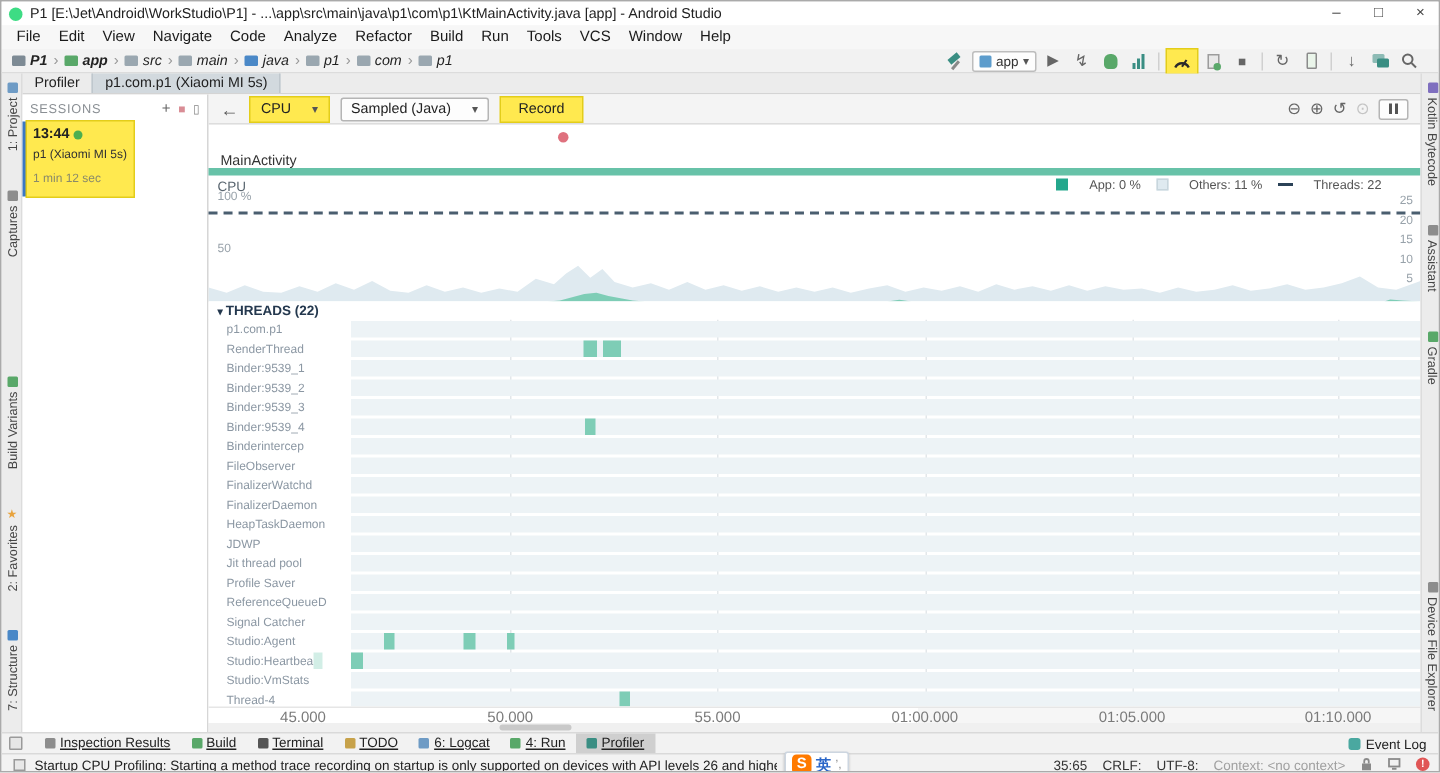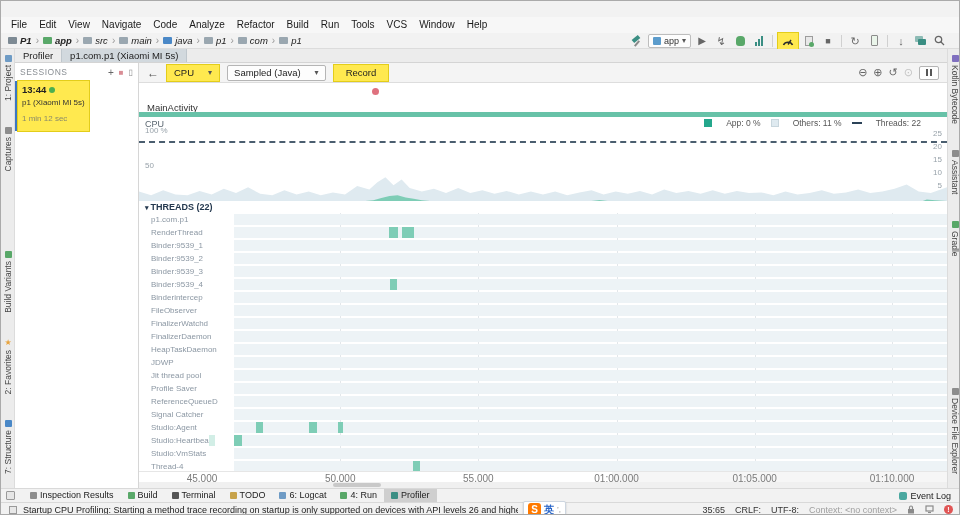--- a/index.html
+++ b/index.html
@@ -140,20 +140,29 @@
   .sb-ctx{color:#a0a0a0;}
   .err-dot{width:9px;height:9px;border-radius:50%;background:#e05555;color:#fff;font-size:7px;line-height:9px;text-align:center;font-weight:bold;}
   .lock-svg,.dev-svg{display:block;}
   .evlog-ico{width:8px;height:8px;border-radius:2px;background:#4aa8a0;}
 </style>
 </head>
 <body>
 
 <div class="app">
 
+  <div class="titlebar">
+    <span class="as-logo"></span>
+    <span class="title-text">P1 [E:\Jet\Android\WorkStudio\P1] - ...\app\src\main\java\p1\com\p1\KtMainActivity.java [app] - Android Studio</span>
+    <span class="win-controls">
+      <span class="win-btn">–</span>
+      <span class="win-btn">□</span>
+      <span class="win-btn">×</span>
+    </span>
+  </div>
 
   <div class="menubar">
       <span class="menu-item">File</span>
       <span class="menu-item">Edit</span>
       <span class="menu-item">View</span>
       <span class="menu-item">Navigate</span>
       <span class="menu-item">Code</span>
       <span class="menu-item">Analyze</span>
       <span class="menu-item">Refactor</span>
       <span class="menu-item">Build</span>
@@ -565,21 +574,21 @@
           <span class="vtab">
             <span class="sicon" style="background: rgb(141, 141, 141);"></span>
             <span class="vlabel">Device File Explorer</span>
           </span>
         </div>
     </div>
   </div>
 
   <div class="twbar">
     <span class="tw-switch"></span>
-    <span style="display:flex;align-items:center;">
+    <span style="display:flex;align-items:center;text-decoration:underline;">
         <span class="twb-item">
           <span class="twb-ico" style="background: rgb(141, 141, 141);"></span>
           <span>Inspection Results</span>
         </span>
         <span class="twb-item">
           <span class="twb-ico" style="background: rgb(89, 168, 105);"></span>
           <span>Build</span>
         </span>
         <span class="twb-item">
           <span class="twb-ico" style="background: rgb(85, 85, 85);"></span>

